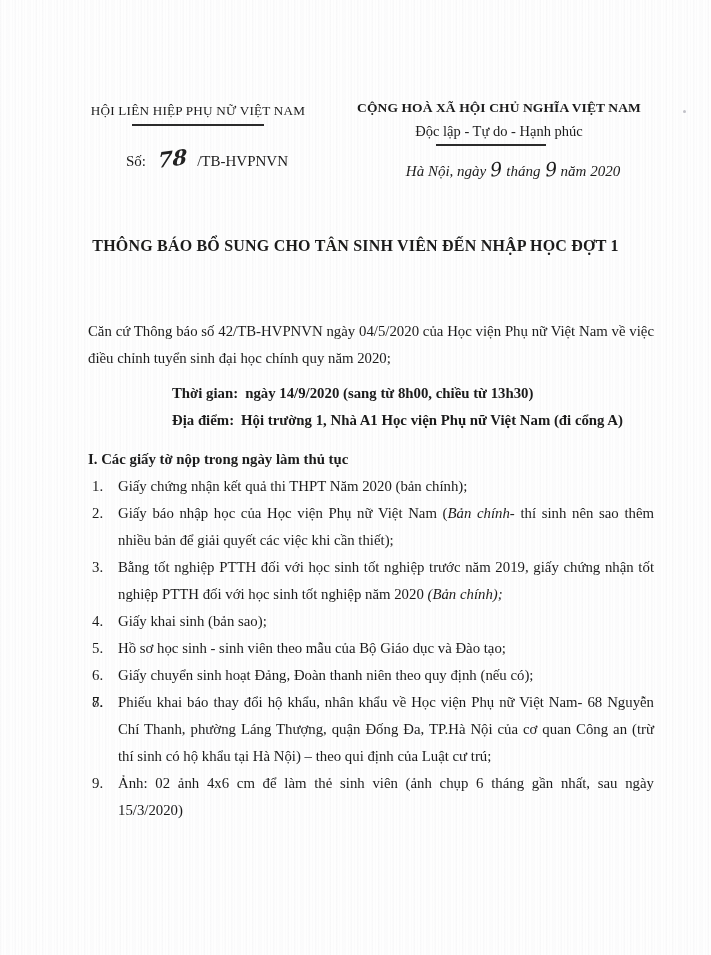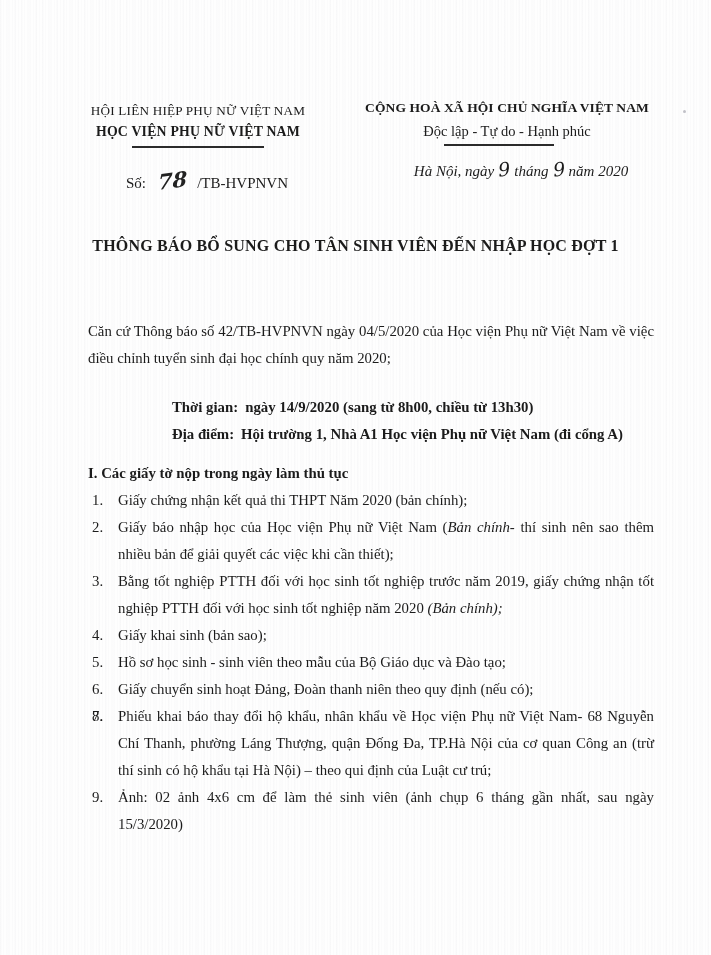--- a/index.html
+++ b/index.html
@@ -24,21 +24,21 @@
   .hdr-left .l2{font-size:13.8px;line-height:22px;font-weight:bold;letter-spacing:0.2px;}
   .hdr-left .rule{width:132px;height:2px;background:#2b2b2b;margin:3px auto 0;}
   .so-line{margin-top:22px;font-size:15px;line-height:26px;text-align:center;padding-left:18px;white-space:nowrap;}
   .hand{
     display:inline-block;
     font-family:"DejaVu Serif",serif;font-style:italic;font-weight:bold;
     font-size:21px;line-height:20px;color:#222;
     transform:rotate(-7deg) skewX(-8deg);
     margin:0 10px 0 12px;
   }
-  .hdr-right{position:absolute;top:99px;left:348px;width:318px;text-align:center;}
+  .hdr-right{position:absolute;top:99px;left:340px;width:318px;text-align:center;}
   .hdr-right .l1{font-size:13.5px;line-height:18px;font-weight:bold;letter-spacing:0.1px;white-space:nowrap;}
   .hdr-right .l2{margin-top:4px;font-size:14.5px;line-height:20px;font-weight:normal;}
   .hdr-right .rule{width:110px;height:2px;background:#2b2b2b;margin:3px auto 0;transform:translateX(-8px);}
   .date-line{margin-top:13px;font-size:15px;line-height:24px;font-style:italic;white-space:nowrap;padding-left:28px;}
   .hand9{
     display:inline-block;
     font-family:"DejaVu Serif",serif;font-style:italic;
     font-size:19px;line-height:18px;
     transform:rotate(-5deg);
     margin:0 4px;
@@ -47,38 +47,37 @@
   
   .title{position:absolute;top:231px;left:0;width:711px;text-align:center;font-weight:bold;}
   .title .t1{font-size:16px;line-height:29px;letter-spacing:0.2px;}
   .title .t2{font-size:16px;line-height:29px;letter-spacing:0.2px;white-space:pre;}
 
   
   .bodytext{position:absolute;top:318px;left:88px;width:566px;font-size:14.8px;line-height:27px;}
   .bodytext p{margin:0;text-align:justify;}
   .p2{margin-top:3px !important;}
   .p3{margin-top:2px !important;}
-  .tp-line{margin-top:22px;padding-left:84px;font-weight:bold;white-space:nowrap;}
+  .tp-line{margin-top:8px;padding-left:84px;font-weight:bold;white-space:nowrap;}
   .tp-line.place{margin-top:0;}
   .tp-line .val{margin-left:7px;}
   .sec-heading{margin-top:12px;font-weight:bold;}
   .doclist{margin-top:0;}
   .item{position:relative;padding-left:30px;text-align:justify;}
   .item .num{position:absolute;left:4px;top:0;}
   .italic{font-style:italic;}
 </style>
 </head>
 <body>
 
 <div class="page">
   <div class="speck"></div>
 
   <div class="hdr-left">
     <div class="l1">HỘI LIÊN HIỆP PHỤ NỮ VIỆT NAM</div>
-    <div class="l2">HỌC VIỆN PHỤ NỮ VIỆT NAM</div>
     <div class="rule"></div>
     <div class="so-line">
       <span>Số:</span><span class="hand">78</span><span>/TB-HVPNVN</span>
     </div>
   </div>
 
   <div class="hdr-right">
     <div class="l1">CỘNG HOÀ XÃ HỘI CHỦ NGHĨA VIỆT NAM</div>
     <div class="l2">Độc lập - Tự do - Hạnh phúc</div>
     <div class="rule"></div>

